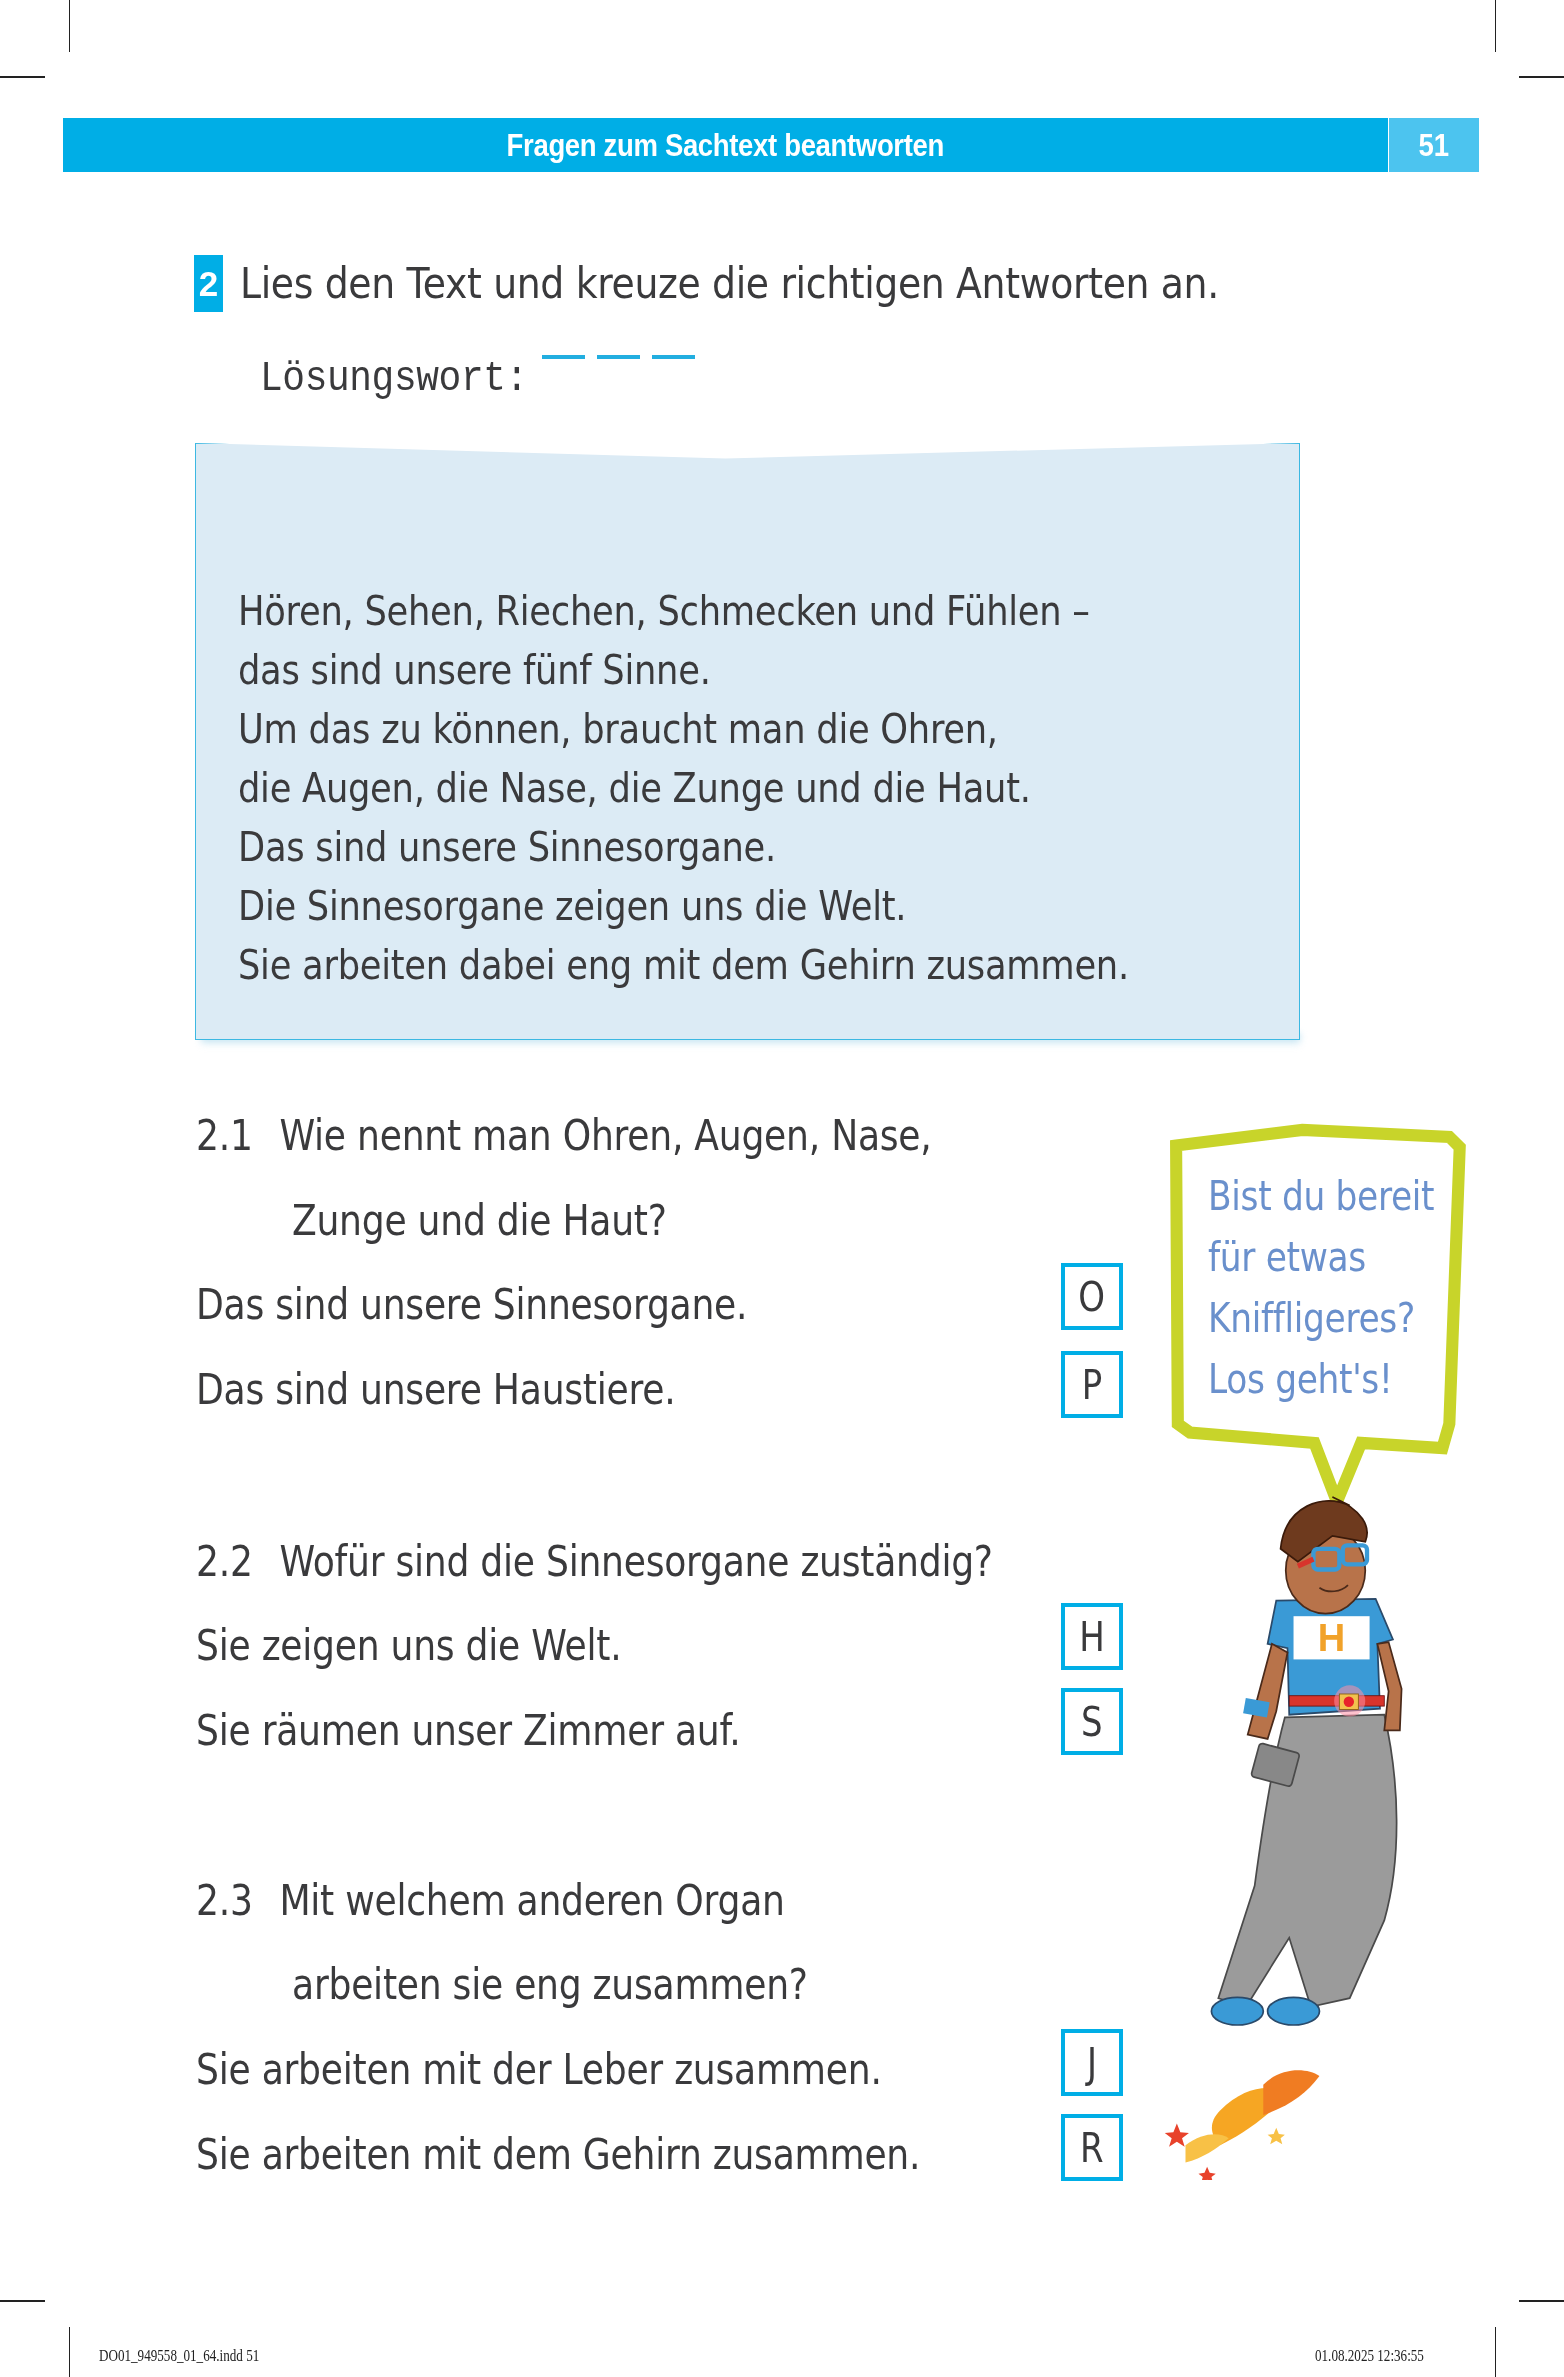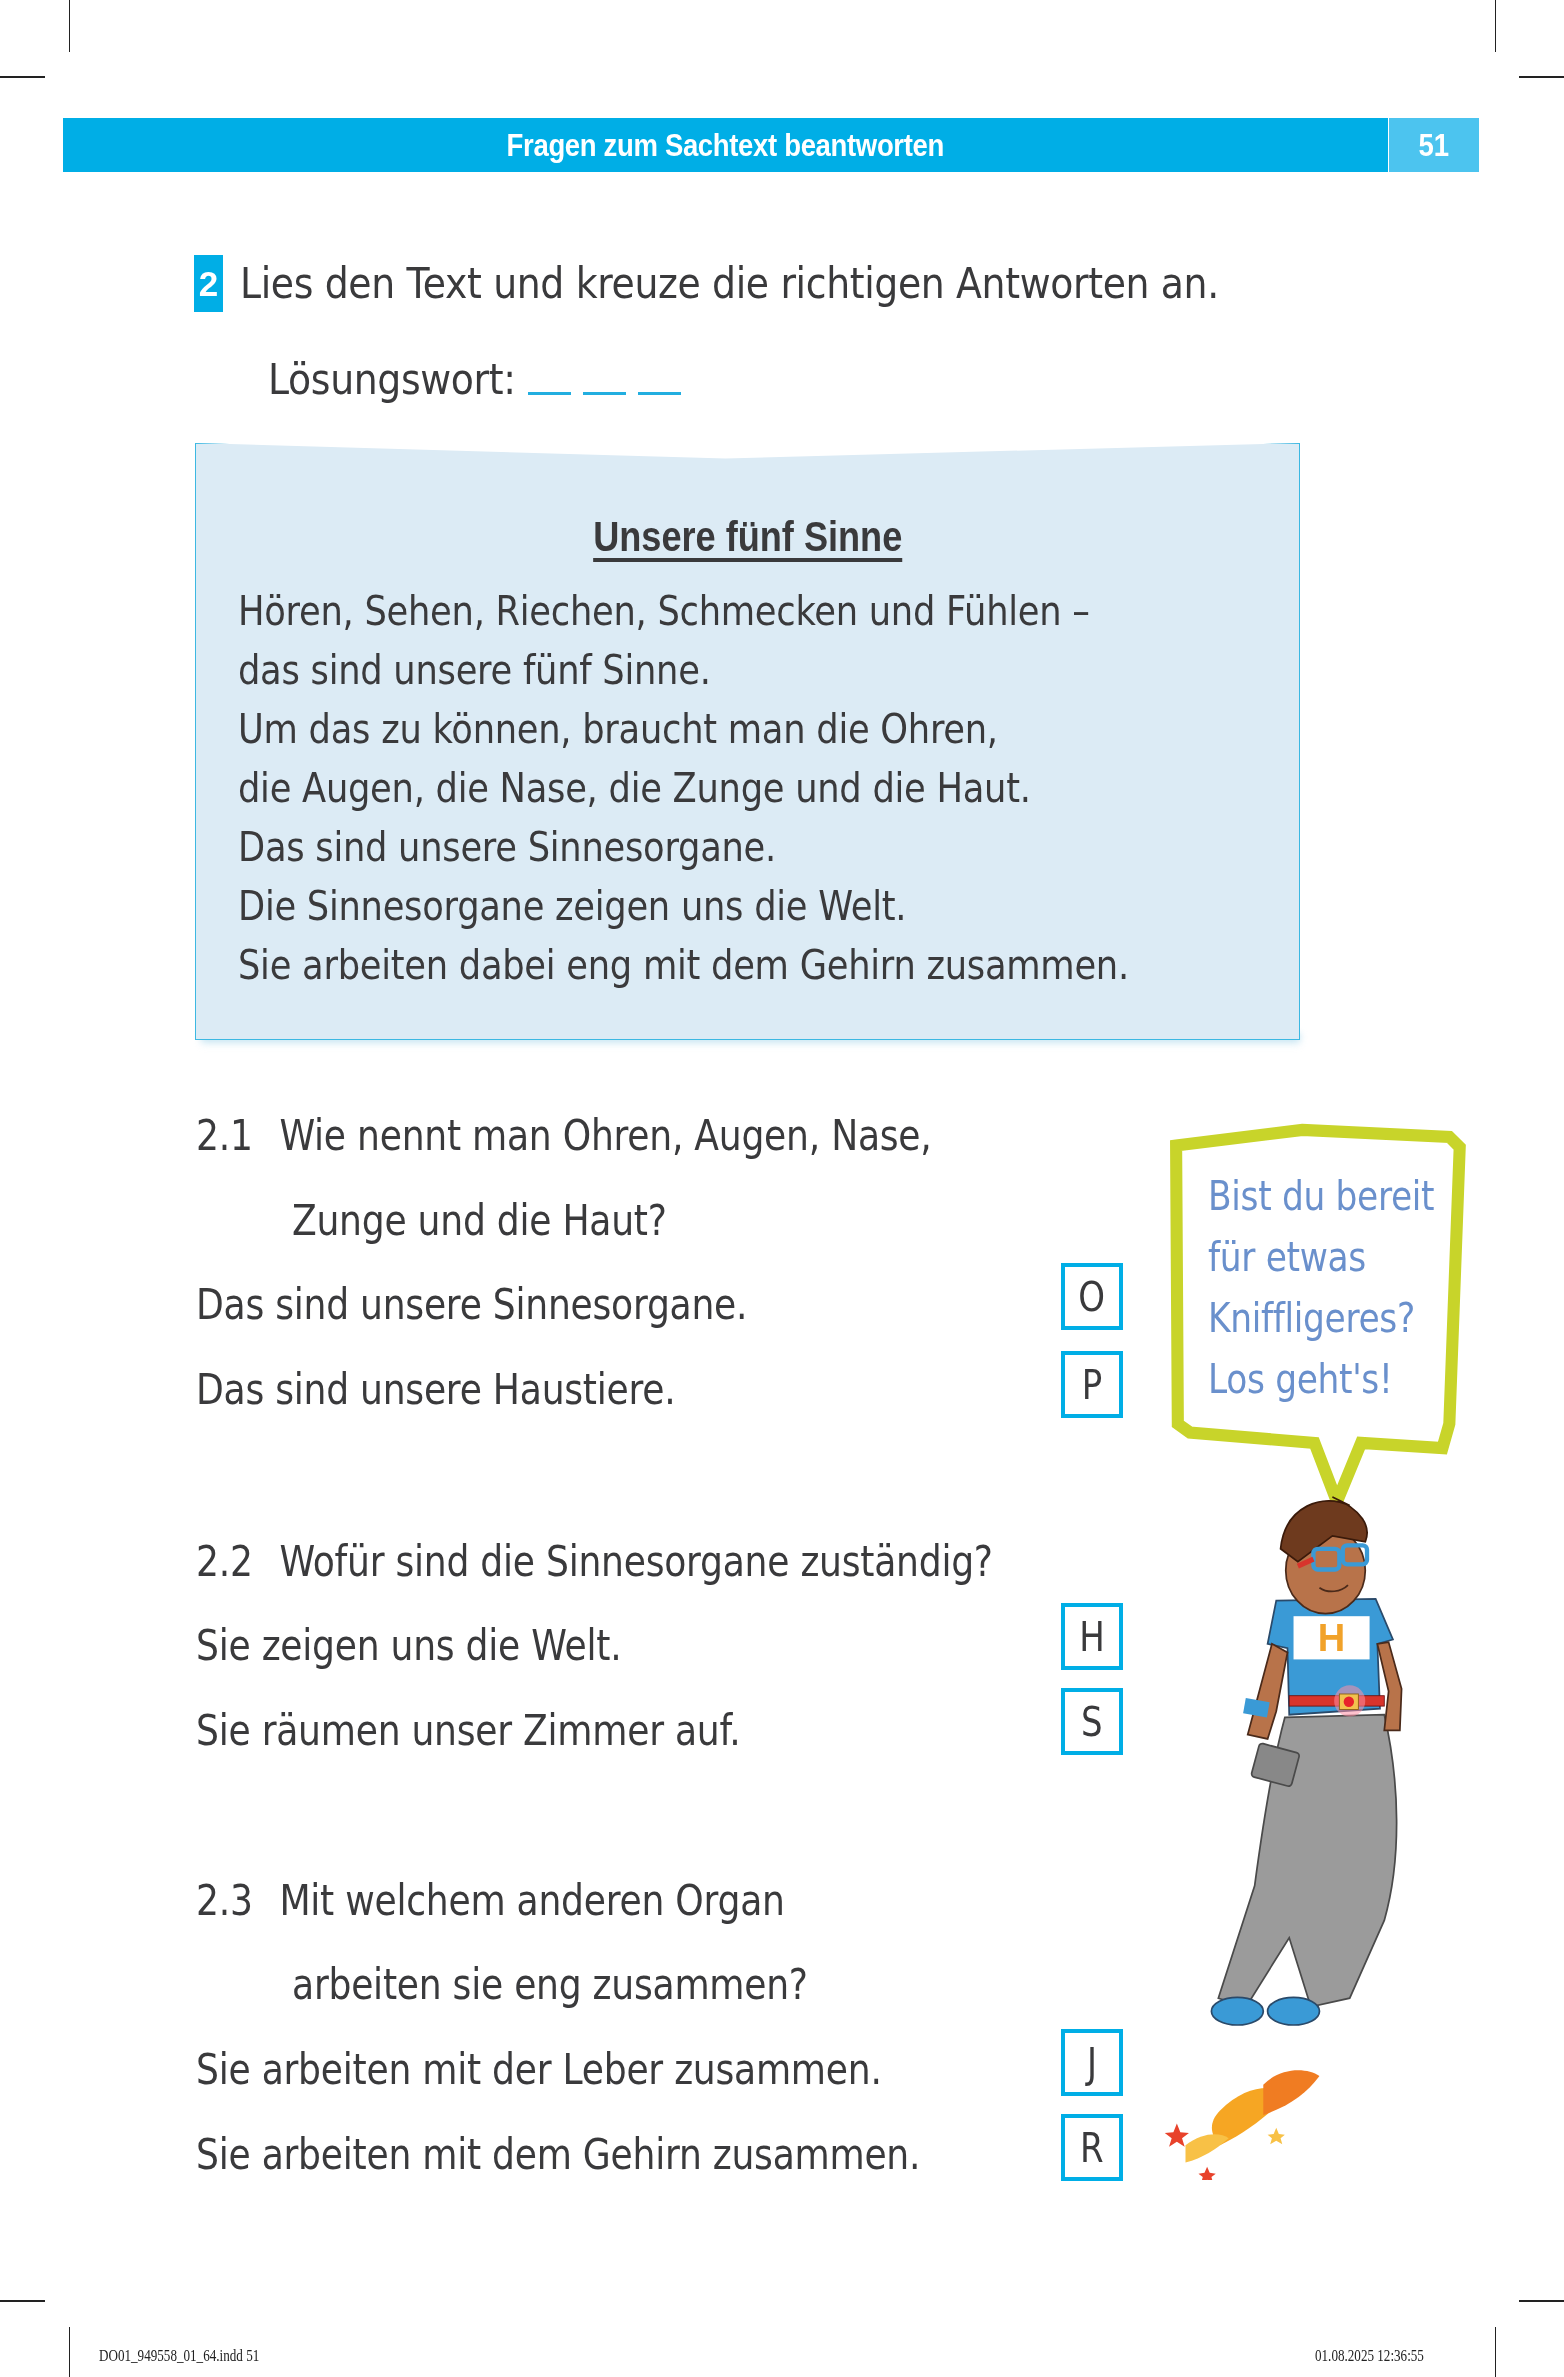--- a/index.html
+++ b/index.html
@@ -12,21 +12,21 @@
     .header-bar { position: absolute; left: 43px; top: 118px; width: 1325px; height: 54px; background: #00aee6; display: flex; align-items: center; justify-content: center; margin-left: 20px; }
     .header-title { color: #fff; font-family: "Liberation Sans", sans-serif; font-weight: bold; font-size: 32px; letter-spacing: -0.4px; transform: scaleX(0.86); }
     .page-num-box { position: absolute; left: 1389px; top: 118px; width: 90px; height: 54px; background: #4cc4ef; display: flex; align-items: center; justify-content: center; }
     .page-num { color: #fff; font-family: "Liberation Sans", sans-serif; font-weight: bold; font-size: 32px; transform: scaleX(0.86); }
 
     
     .task-row { position: absolute; left: 194px; top: 255px; display: flex; align-items: center; }
     .task-badge { width: 29px; height: 57px; background: #00aee6; color: #fff; font-family: "Liberation Sans", sans-serif; font-weight: bold; font-size: 35px; display: flex; align-items: center; justify-content: center; margin-right: 17.3px; }
     .task-text { font-size: 42px; color: #3a3a3c; transform: scaleX(0.9); transform-origin: left center; white-space: nowrap; letter-spacing: -0.4px; }
 
-    .solution-row { position: absolute; left: 268px; top: 355px; display: flex; align-items: flex-end; }
+    .solution-row { position: absolute; left: 260px; top: 355px; display: flex; align-items: flex-start; font-family: Liberation Mono, monospace; }
     .solution-label { font-size: 42px; color: #3a3a3c; transform: scaleX(0.9); transform-origin: left center; white-space: nowrap; letter-spacing: -0.4px; }
     .blanks { display: flex; margin-left: -15.6px; margin-bottom: 8.7px; }
     .blank { width: 43px; height: 3.5px; background: #22aee0; margin-right: 12px; }
 
     
     .card { position: absolute; left: 195px; top: 443px; width: 1103px; height: 595px; background: #dcebf5; border: 1.7px solid #3cb8e2;
             clip-path: polygon(0 0, 48% 2.6%, 100% 0, 100% 93%, 100% 100%, 0 100%);
             box-shadow: 0 8.7px 8.7px rgba(120,190,220,0.5); }
     .card-shadow { position: absolute; left: 201px; top: 1034px; width: 1099px; height: 12px; background: linear-gradient(#9fd3ea, rgba(255,255,255,0)); filter: blur(3.5px); }
     .card-title { position: absolute; left: 0; width: 100%; top: 69px; text-align: center; }
@@ -80,21 +80,20 @@
   <span class="solution-label">Lösungswort:</span>
   <div class="blanks">
     <div class="blank"></div>
     <div class="blank"></div>
     <div class="blank"></div>
   </div>
 </div>
 
 <div class="card-shadow"></div>
 <div class="card">
-  <div class="card-title"><span>Unsere fünf Sinne</span></div>
   <div class="card-lines">
     <div class="card-line">Hören, Sehen, Riechen, Schmecken und Fühlen –</div>
     <div class="card-line">das sind unsere fünf Sinne.</div>
     <div class="card-line">Um das zu können, braucht man die Ohren,</div>
     <div class="card-line">die Augen, die Nase, die Zunge und die Haut.</div>
     <div class="card-line">Das sind unsere Sinnesorgane.</div>
     <div class="card-line">Die Sinnesorgane zeigen uns die Welt.</div>
     <div class="card-line">Sie arbeiten dabei eng mit dem Gehirn zusammen.</div>
   </div>
 </div>

